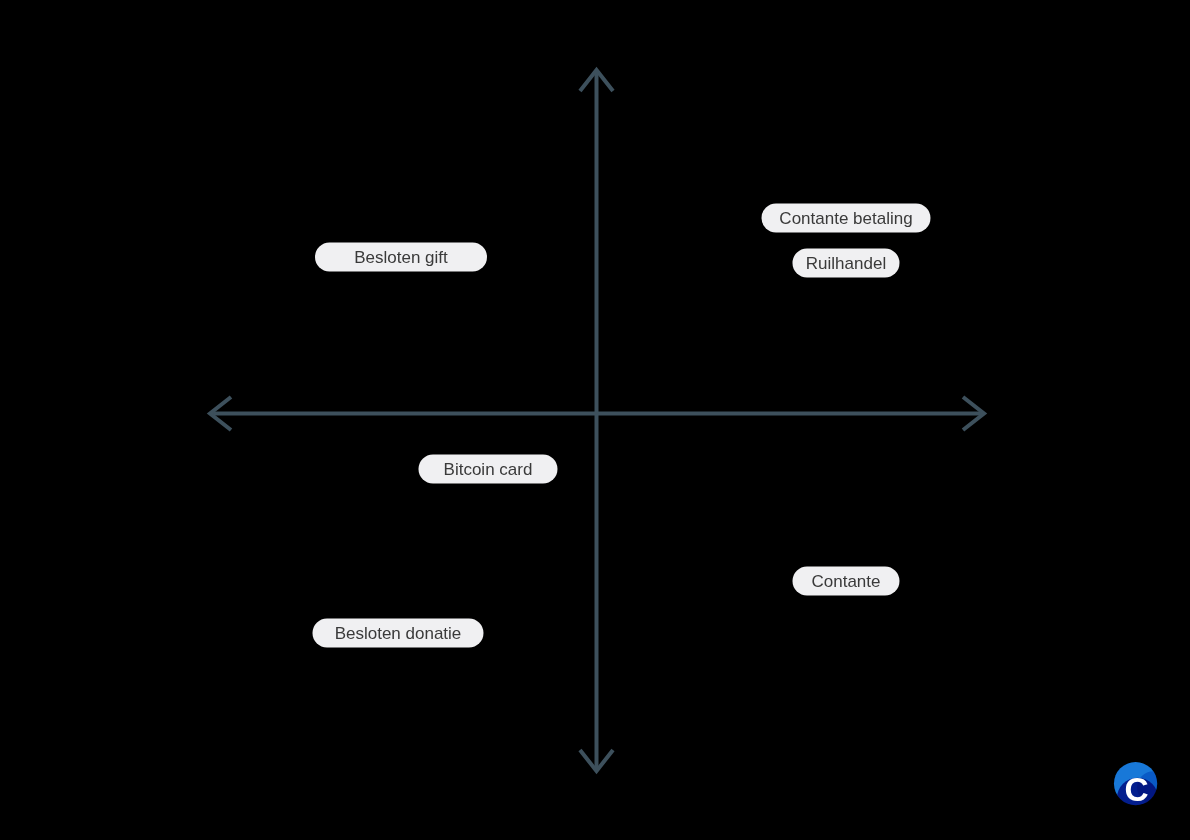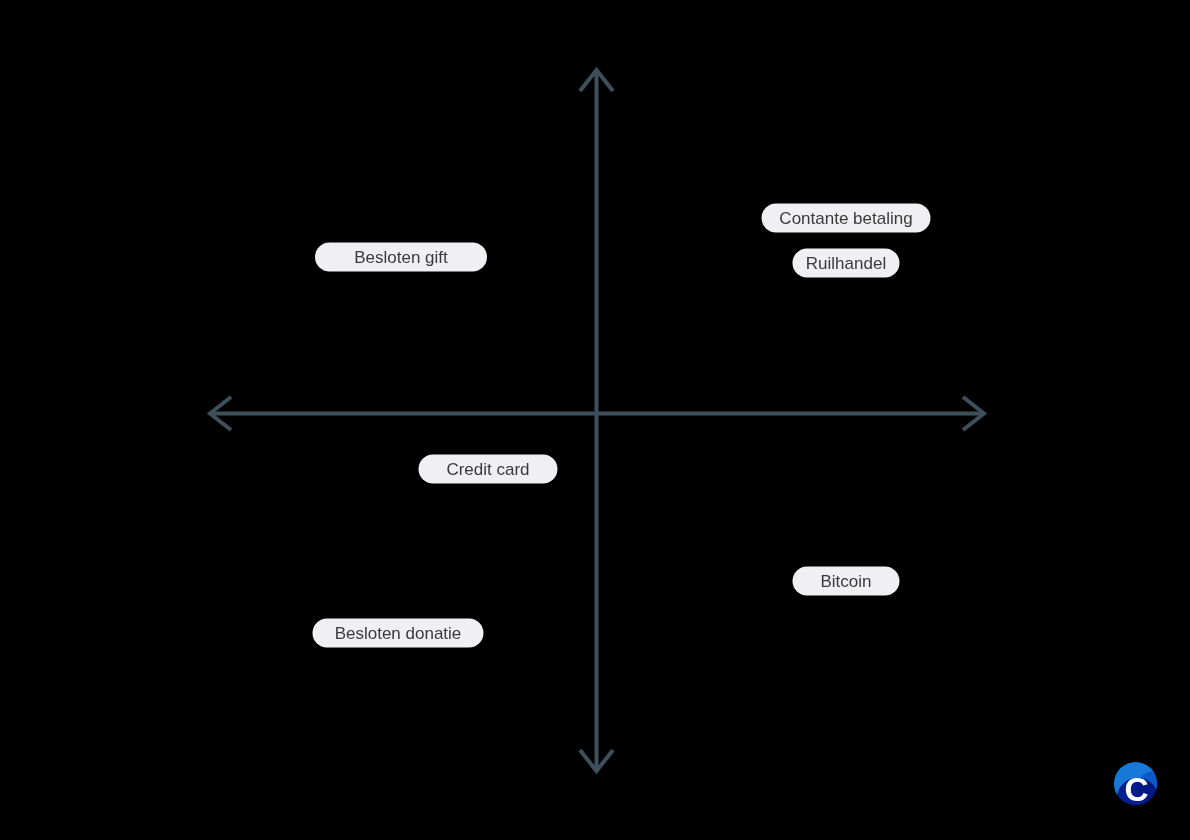--- a/index.html
+++ b/index.html
@@ -73,24 +73,24 @@
   <div class="node" style="left: 401px; top: 257px; width: 172px;">
     <span>Besloten gift</span>
   </div>
   <div class="node" style="left: 846px; top: 218px; width: 169px;">
     <span>Contante betaling</span>
   </div>
   <div class="node" style="left: 846px; top: 263px; width: 107px; align-items: flex-end;">
     <span>Ruilhandel</span>
   </div>
   <div class="node" style="left: 488px; top: 469px; width: 139px;">
-    <span>Credit card</span>
+    <span>Bitcoin card</span>
   </div>
   <div class="node" style="left: 846px; top: 581px; width: 107px;">
-    <span>Bitcoin</span>
+    <span>Contante</span>
   </div>
   <div class="node" style="left: 398px; top: 633px; width: 171px;">
     <span>Besloten donatie</span>
   </div>
 
   <div class="logo">
     <svg width="59" height="59" viewBox="0 0 60 60">
       <circle cx="25" cy="23" r="22" fill="#1878d8"></circle>
       <circle class="blend-multiply" cx="27" cy="38" r="21" fill="#1b3fa8"></circle>
       <circle class="blend-multiply" cx="43" cy="27" r="16.5" fill="#56c0ea"></circle>

